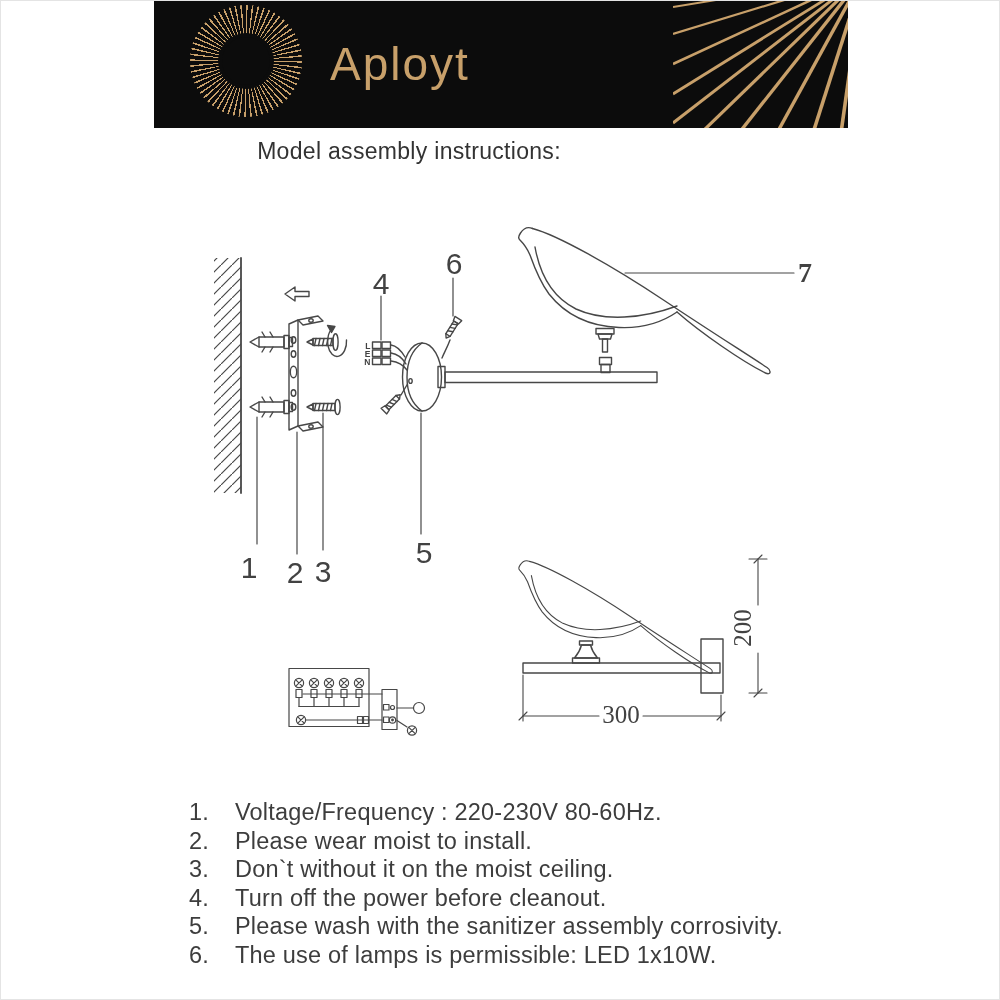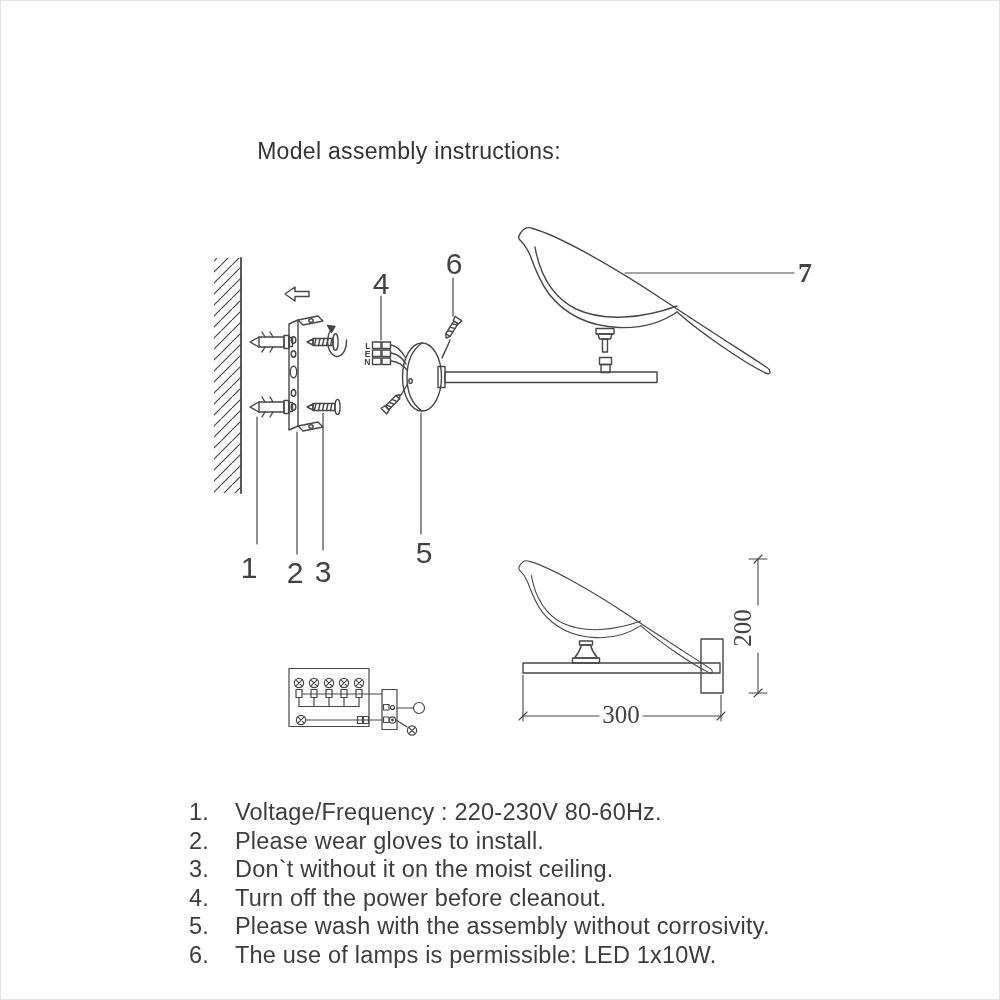--- a/index.html
+++ b/index.html
@@ -36,20 +36,40 @@
   .instructions{position:absolute;left:188px;top:797px;width:690px;color:#3d3d3d;}
   .instr-row{display:flex;font-size:23.5px;line-height:28.6px;letter-spacing:0.2px;}
   .instr-num{width:46px;flex:none;}
   .instr-text{flex:1;}
 </style>
 </head>
 <body>
 
 <div class="page">
 
+  <div class="banner">
+    <div class="logo">
+      <div class="logo-center"></div>
+    </div>
+    <div class="brand">Aployt</div>
+    <svg class="corner-rays" width="175" height="127" viewBox="0 0 175 127">
+      <g stroke="#c8a06a" fill="none">
+        <path d="M190,-25 L0,6" stroke-width="2"></path>
+        <path d="M190,-25 L0,33" stroke-width="2.2"></path>
+        <path d="M190,-25 L0,63" stroke-width="2.5"></path>
+        <path d="M190,-25 L0,93" stroke-width="2.8"></path>
+        <path d="M190,-25 L0,122" stroke-width="3"></path>
+        <path d="M190,-25 L28,132" stroke-width="3.2"></path>
+        <path d="M190,-25 L66,132" stroke-width="3.4"></path>
+        <path d="M190,-25 L104,132" stroke-width="3.4"></path>
+        <path d="M190,-25 L140,132" stroke-width="3.6"></path>
+        <path d="M190,-25 L168,132" stroke-width="3.6"></path>
+      </g>
+    </svg>
+  </div>
 
   <div class="title-block">
     <div class="title-line">Model assembly instructions:</div>
   </div>
 
   <svg class="diagram-svg" width="720" height="535" viewBox="150 215 720 535">
 
     <defs>
       <pattern id="hatch" width="11" height="11" patternUnits="userSpaceOnUse">
         <path d="M0,11 L11,0" stroke="#474747" stroke-width="1.2" fill="none"></path>
@@ -249,33 +269,33 @@
     </g>
   </svg>
 
   <div class="instructions">
     <div class="instr-row">
       <span class="instr-num">1.</span>
       <span class="instr-text">Voltage/Frequency : 220-230V 80-60Hz.</span>
     </div>
     <div class="instr-row">
       <span class="instr-num">2.</span>
-      <span class="instr-text">Please wear gloves to install.</span>
+      <span class="instr-text">Please wear moist to install.</span>
     </div>
     <div class="instr-row">
       <span class="instr-num">3.</span>
       <span class="instr-text">Don`t without it on the moist ceiling.</span>
     </div>
     <div class="instr-row">
       <span class="instr-num">4.</span>
       <span class="instr-text">Turn off the power before cleanout.</span>
     </div>
     <div class="instr-row">
       <span class="instr-num">5.</span>
-      <span class="instr-text">Please wash with the assembly without corrosivity.</span>
+      <span class="instr-text">Please wash with the sanitizer assembly corrosivity.</span>
     </div>
     <div class="instr-row">
       <span class="instr-num">6.</span>
       <span class="instr-text">The use of lamps is permissible: LED 1x10W.</span>
     </div>
   </div>
 
 </div>
 
 </body></html>

